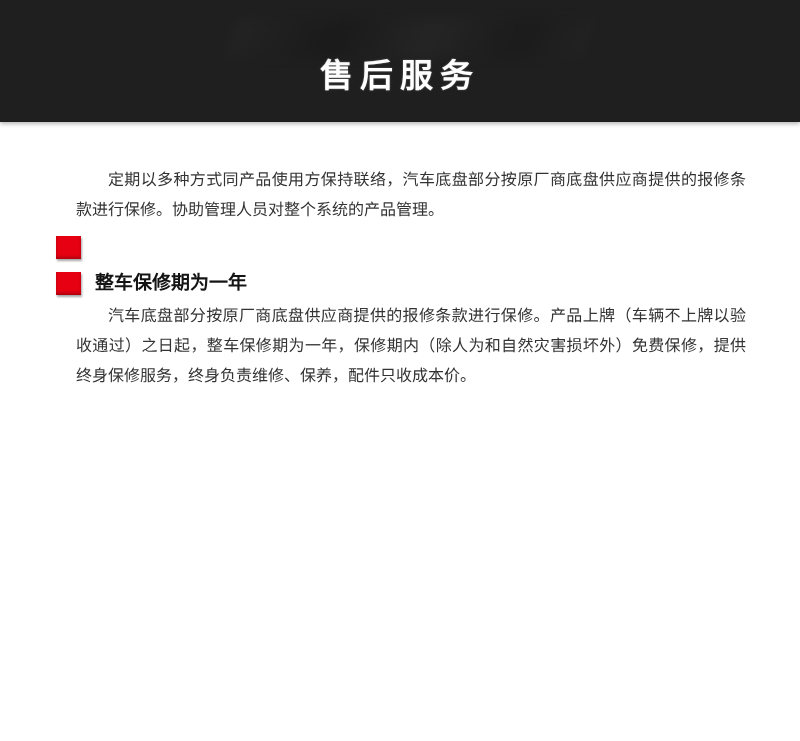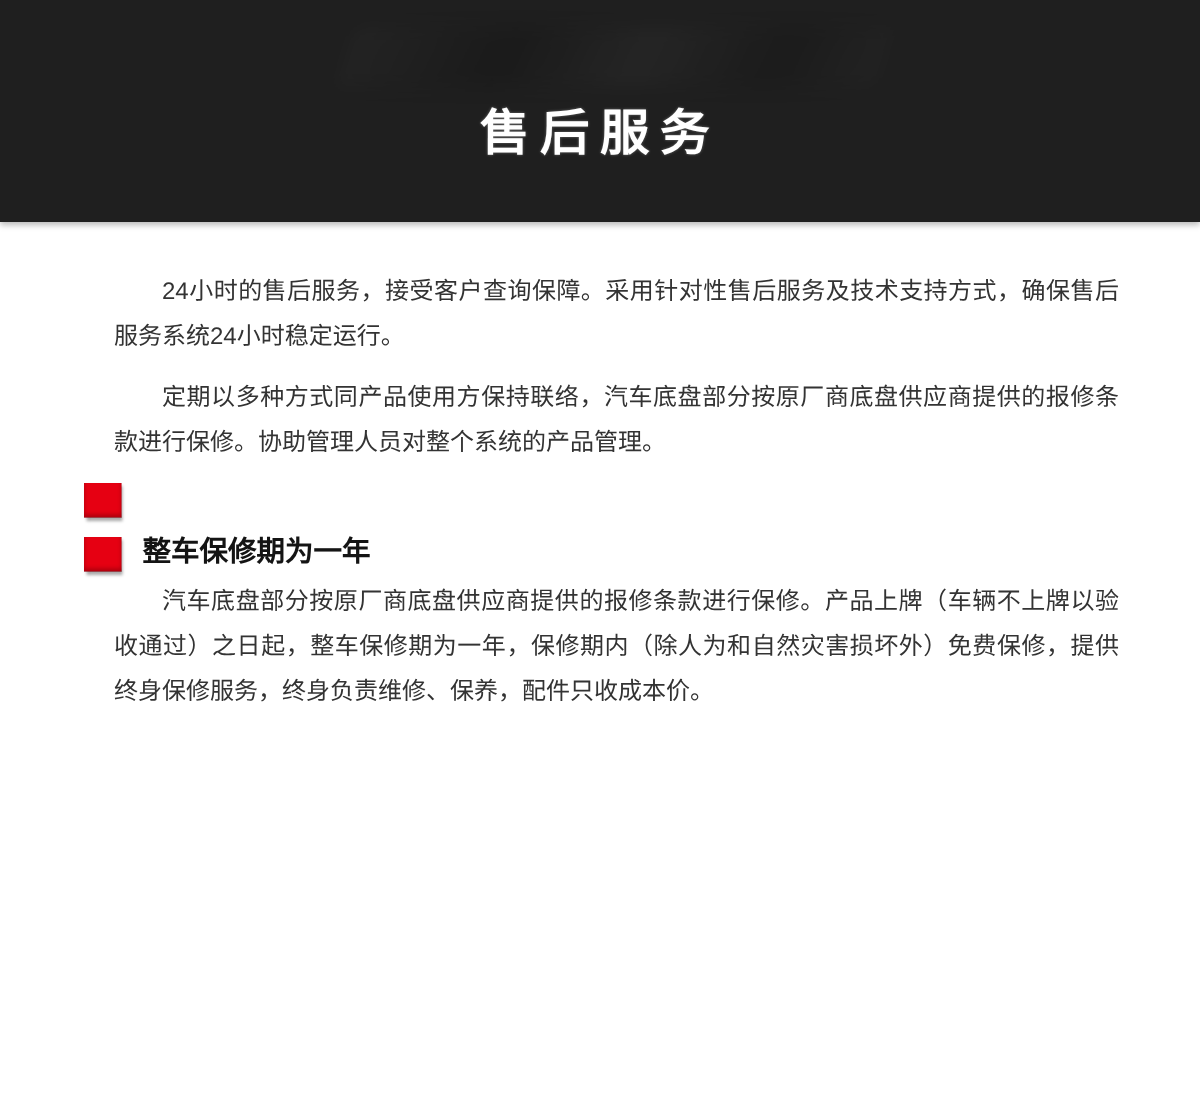--- a/index.html
+++ b/index.html
@@ -10,21 +10,21 @@
   body {
     width: 800px;
     height: 741px;
     font-family: "Liberation Sans", "DejaVu Sans", sans-serif;
     position: relative;
     overflow: hidden;
   }
   
   .banner {
     position: relative;
-    height: 148px;
+    height: 122px;
     background: #1f1f1f;
     display: flex;
     align-items: center;
     justify-content: center;
     box-shadow: 0 2px 4px rgba(0,0,0,0.28);
     overflow: hidden;
   }
   .banner h1 {
     margin: 24px 0 0 0;
     color: #ffffff;
@@ -92,21 +92,20 @@
 <body>
 
 <header class="banner">
   <div class="watermark"></div>
   <h1>售后服务</h1>
 </header>
 
 <main class="content">
 
   <section class="sec">
-    <p>24小时的售后服务，接受客户查询保障。采用针对性售后服务及技术支持方式，确保售后服务系统24小时稳定运行。</p>
   </section>
 
   <section class="sec">
     <p>定期以多种方式同产品使用方保持联络，汽车底盘部分按原厂商底盘供应商提供的报修条款进行保修。协助管理人员对整个系统的产品管理。</p>
   </section>
 
   <section class="sec">
     <div class="sec-head">
       <span class="bullet"></span>
     </div>

